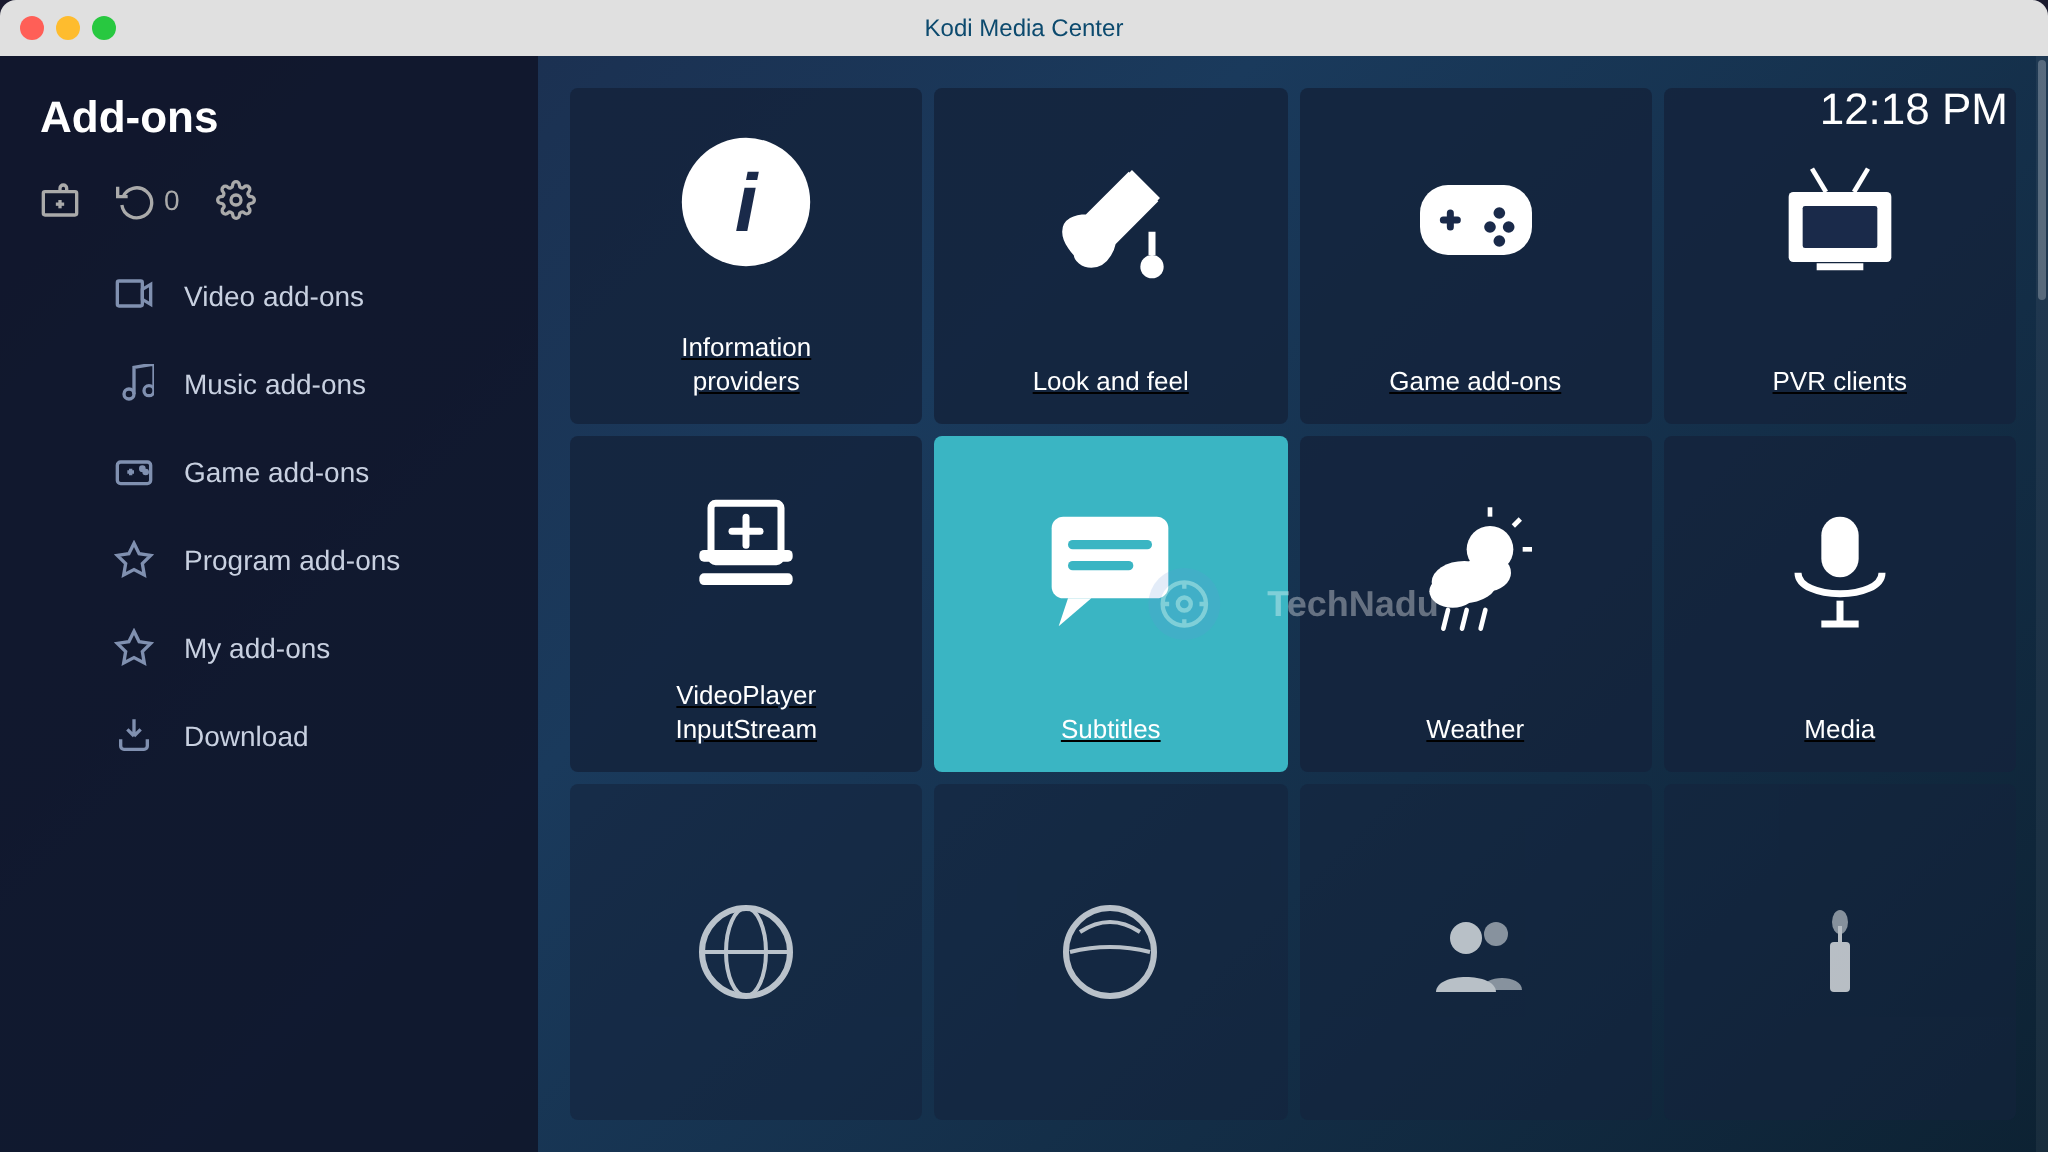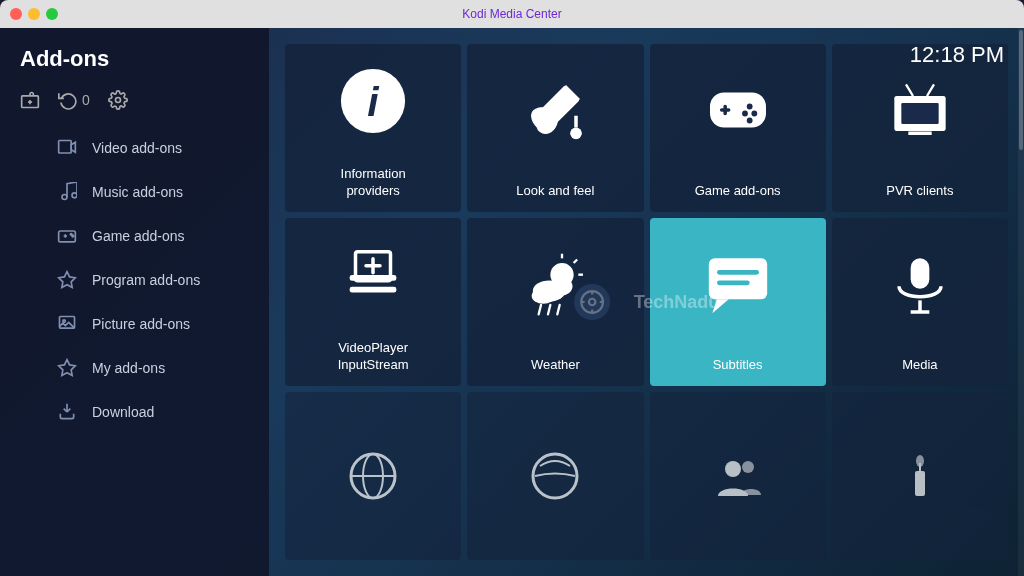--- a/index.html
+++ b/index.html
@@ -34,21 +34,21 @@
       width: 12px;
       height: 12px;
       border-radius: 50%;
       display: inline-block;
     }
     .tb-red { background: #ff5f57; }
     .tb-yellow { background: #febc2e; }
     .tb-green { background: #28c840; }
     .title-bar-text {
       font-size: 12px;
-      color: #6d28d9;
+      color: #0c4a6e;
     }
 
     
     .main-container {
       display: flex;
       flex: 1;
       background: linear-gradient(135deg, #1c2a4a 0%, #1a3a5c 40%, #0d2233 100%);
       overflow: hidden;
     }
 
@@ -304,30 +304,20 @@
 
       <div class="sidebar-nav-item">
         <span class="nav-icon">
           <svg width="20" height="20" viewBox="0 0 24 24" fill="none" stroke="#8090b0" stroke-width="2">
             <polygon points="12 2 15.09 8.26 22 9.27 17 14.14 18.18 21.02 12 17.77 5.82 21.02 7 14.14 2 9.27 8.91 8.26 12 2"></polygon>
           </svg>
         </span>
         <span>Program add-ons</span>
       </div>
 
-      <div class="sidebar-nav-item">
-        <span class="nav-icon">
-          <svg width="20" height="20" viewBox="0 0 24 24" fill="none" stroke="#8090b0" stroke-width="2">
-            <rect x="3" y="3" width="18" height="14" rx="1"></rect>
-            <polyline points="3 15 7 11 10 14 14 10 21 17"></polyline>
-            <circle cx="8.5" cy="8.5" r="1.5"></circle>
-          </svg>
-        </span>
-        <span>Picture add-ons</span>
-      </div>
 
       <div class="sidebar-nav-item">
         <span class="nav-icon">
           <svg width="20" height="20" viewBox="0 0 24 24" fill="none" stroke="#8090b0" stroke-width="2">
             <polygon points="12 2 15.09 8.26 22 9.27 17 14.14 18.18 21.02 12 17.77 5.82 21.02 7 14.14 2 9.27 8.91 8.26 12 2"></polygon>
           </svg>
         </span>
         <span>My add-ons</span>
       </div>
 
@@ -337,21 +327,21 @@
             <path d="M12 2v10m0 0l-4-4m4 4l4-4"></path>
             <path d="M20 14v4a2 2 0 0 1-2 2H6a2 2 0 0 1-2-2v-4"></path>
           </svg>
         </span>
         <span>Download</span>
       </div>
 
     </div>
   </div>
 
-  <div style="flex:1; display:flex; flex-direction:column; position:relative;">
+  <div style="flex:1; display:flex; flex-direction:column; position:relative;text-decoration:underline;">
 
     <div style="position:absolute; top:14px; right:20px; color:white; font-size:22px; font-weight:300; z-index:5;">12:18 PM</div>
 
     <div class="watermark">
       <div class="watermark-circle">
         <svg width="26" height="26" viewBox="0 0 24 24" fill="none" stroke="white" stroke-width="2">
           <circle cx="12" cy="12" r="10"></circle>
           <circle cx="12" cy="12" r="3"></circle>
           <line x1="12" y1="2" x2="12" y2="5"></line>
           <line x1="12" y1="19" x2="12" y2="22"></line>
@@ -426,52 +416,52 @@
               <rect x="10" y="40" width="40" height="5" rx="2" fill="white"></rect>
 
               <rect x="15" y="10" width="30" height="25" rx="2" fill="none" stroke="white" stroke-width="3"></rect>
               <line x1="30" y1="16" x2="30" y2="28" stroke="white" stroke-width="3" stroke-linecap="round"></line>
               <line x1="24" y1="22" x2="36" y2="22" stroke="white" stroke-width="3" stroke-linecap="round"></line>
             </svg>
           </div>
           <span class="tile-label">VideoPlayer<br>InputStream</span>
         </div>
 
+        <div class="addon-tile highlighted">
+          <div class="tile-icon">
+            <svg width="70" height="70" viewBox="0 0 60 60" fill="none">
+
+              <rect x="5" y="8" width="50" height="35" rx="5" fill="white"></rect>
+              <polygon points="12,43 8,55 22,43" fill="white"></polygon>
+              <rect x="12" y="18" width="36" height="4" rx="2" fill="#3ab5c3"></rect>
+              <rect x="12" y="27" width="28" height="4" rx="2" fill="#3ab5c3"></rect>
+            </svg>
+          </div>
+          <span class="tile-label">Subtitles</span>
+        </div>
+
         <div class="addon-tile">
           <div class="tile-icon">
             <svg width="70" height="70" viewBox="0 0 60 60" fill="none">
 
               <circle cx="36" cy="22" r="10" fill="white"></circle>
               <line x1="36" y1="8" x2="36" y2="4" stroke="white" stroke-width="2"></line>
               <line x1="46" y1="12" x2="49" y2="9" stroke="white" stroke-width="2"></line>
               <line x1="50" y1="22" x2="54" y2="22" stroke="white" stroke-width="2"></line>
 
               <ellipse cx="25" cy="36" rx="14" ry="9" fill="white"></ellipse>
               <ellipse cx="35" cy="32" rx="10" ry="8" fill="white"></ellipse>
               <ellipse cx="20" cy="40" rx="10" ry="7" fill="white"></ellipse>
 
               <line x1="18" y1="48" x2="16" y2="56" stroke="white" stroke-width="2" stroke-linecap="round"></line>
               <line x1="26" y1="48" x2="24" y2="56" stroke="white" stroke-width="2" stroke-linecap="round"></line>
               <line x1="34" y1="48" x2="32" y2="56" stroke="white" stroke-width="2" stroke-linecap="round"></line>
             </svg>
           </div>
           <span class="tile-label">Weather</span>
-        </div>
-
-        <div class="addon-tile highlighted">
-          <div class="tile-icon">
-            <svg width="70" height="70" viewBox="0 0 60 60" fill="none">
-
-              <rect x="5" y="8" width="50" height="35" rx="5" fill="white"></rect>
-              <polygon points="12,43 8,55 22,43" fill="white"></polygon>
-              <rect x="12" y="18" width="36" height="4" rx="2" fill="#3ab5c3"></rect>
-              <rect x="12" y="27" width="28" height="4" rx="2" fill="#3ab5c3"></rect>
-            </svg>
-          </div>
-          <span class="tile-label">Subtitles</span>
         </div>
 
         <div class="addon-tile">
           <div class="tile-icon">
             <svg width="70" height="70" viewBox="0 0 60 60" fill="none">
 
               <rect x="22" y="8" width="16" height="26" rx="8" fill="white"></rect>
               <path d="M12 32 C12 44 48 44 48 32" stroke="white" stroke-width="3" fill="none"></path>
               <line x1="30" y1="44" x2="30" y2="54" stroke="white" stroke-width="3"></line>
               <line x1="22" y1="54" x2="38" y2="54" stroke="white" stroke-width="3"></line>

